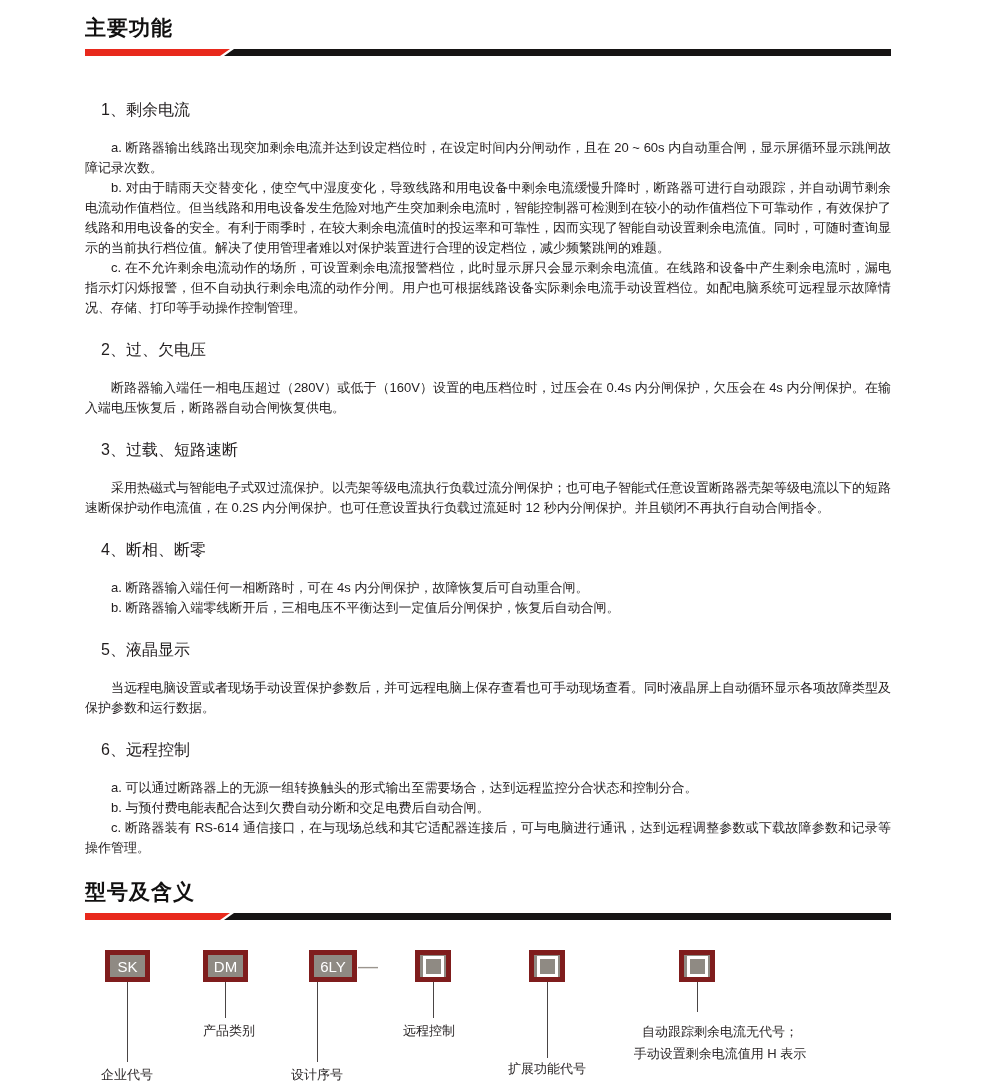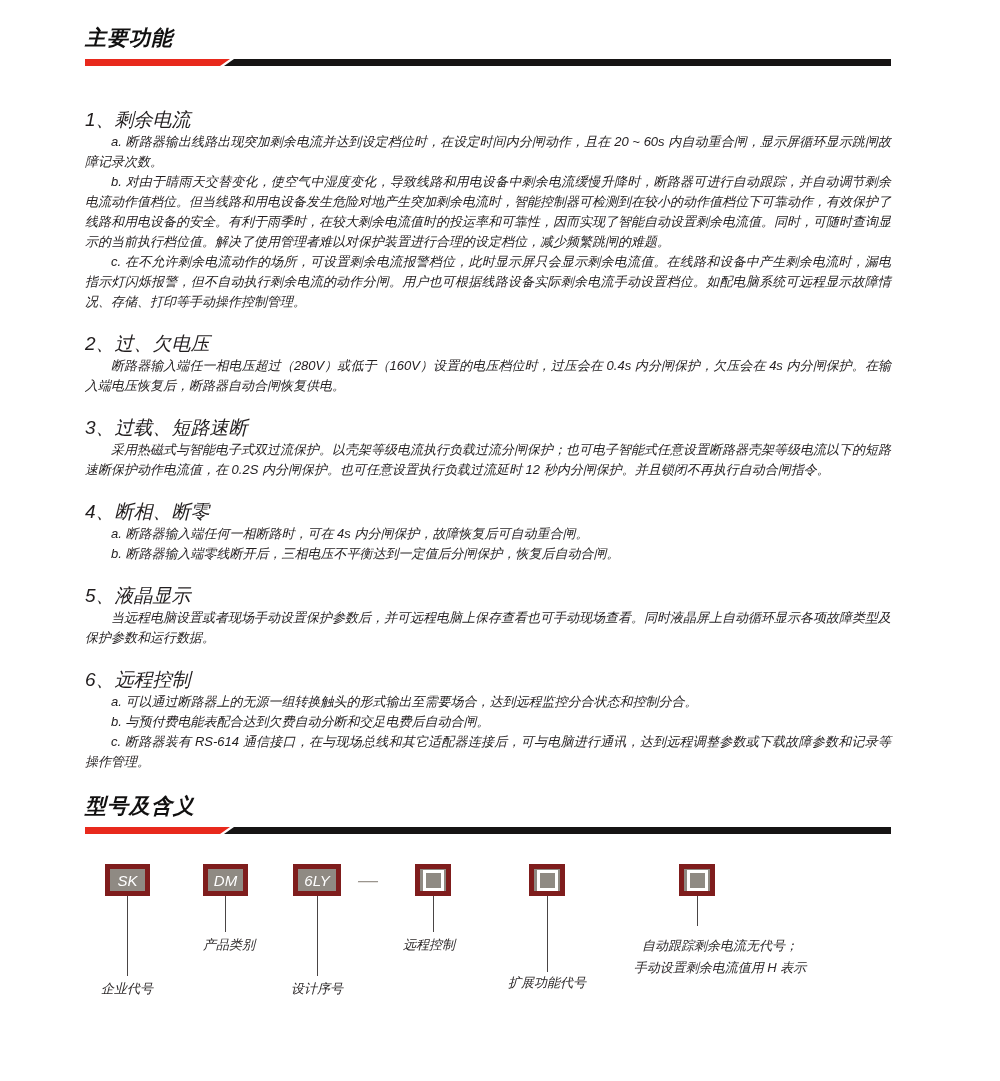--- a/index.html
+++ b/index.html
@@ -4,22 +4,21 @@
 <style>
   html,body{margin:0;padding:0;background:#fff;}
   .page{
     position:relative;
     width:976px;height:1081px;
     background:#ffffff;
     font-family:"Liberation Sans","DejaVu Sans",sans-serif;
     color:#211d1e;
     overflow:hidden;
     box-sizing:border-box;
-    padding:24px 85px 0 85px;
-    font-style:italic;
+    padding:14px 85px 0 85px;
   }
   .section-title{
     font-size:21px;
     font-weight:700;
     color:#111010;
     letter-spacing:1px;
     line-height:28px;
   }
   .title-bar{
     display:flex;
@@ -33,22 +32,22 @@
   }
   .bar-black{
     flex:1;
     background:#161414;
     margin-left:-6px;
     clip-path:polygon(10px 0,100% 0,100% 100%,0 100%);
   }
   .content{margin-top:42px;}
   .item{margin-bottom:20px;}
   .item-heading{
-    margin:0;
-    font-size:19px;
+    margin:16px;
+    font-size:16px;
     font-weight:500;
     line-height:24px;
   }
   .item p{
     margin:0;
     font-size:13px;
     font-weight:500;
     line-height:20px;
     text-indent:2em;
     text-align:justify;
@@ -153,21 +152,21 @@
   <div class="section-title second-title">型号及含义</div>
   <div class="title-bar">
     <div class="bar-red"></div>
     <div class="bar-black"></div>
   </div>
 
   <div class="diagram">
 
     <div class="code-box" style="left:105px;width:45px;">SK</div>
     <div class="code-box" style="left:203px;width:45px;">DM</div>
-    <div class="code-box" style="left:293px;width:48px;">6LY</div>
+    <div class="code-box" style="left:309px;width:48px;">6LY</div>
 
     <div class="dash" style="left:355px;width:26px;">—</div>
 
     <div class="code-box" style="left:415px;width:36px;">
       <span class="sq"></span>
     </div>
     <div class="code-box" style="left:529px;width:36px;">
       <span class="sq"></span>
     </div>
     <div class="code-box" style="left:679px;width:36px;">

